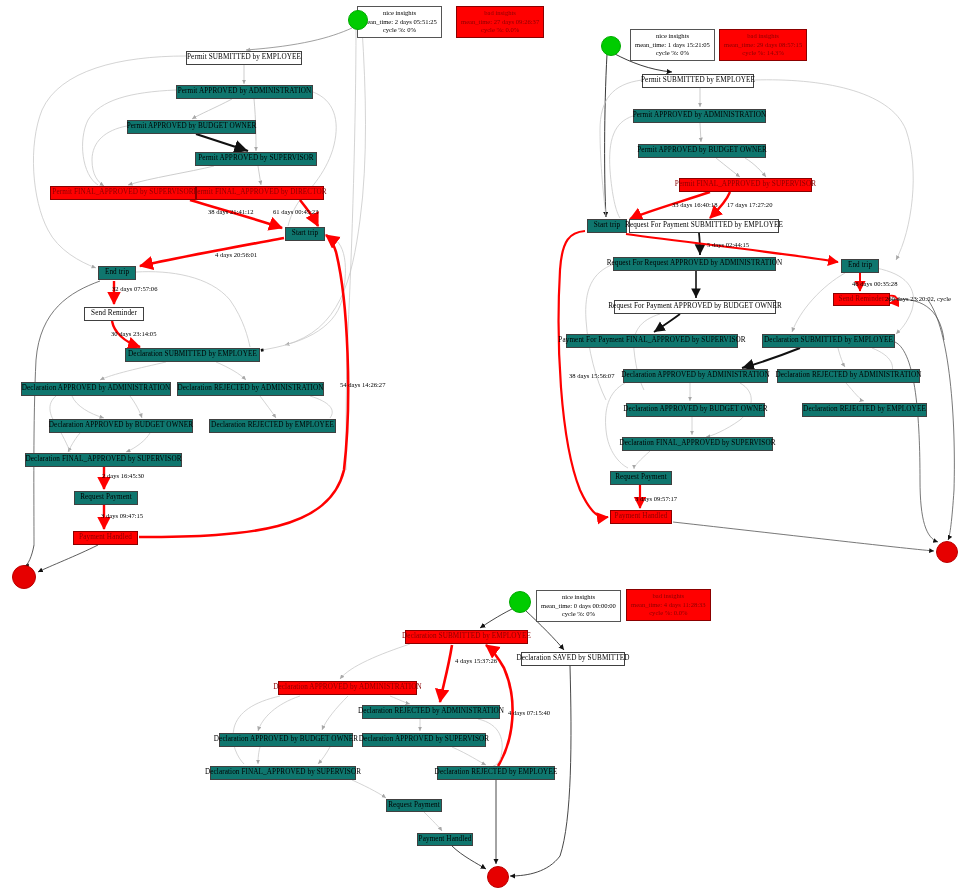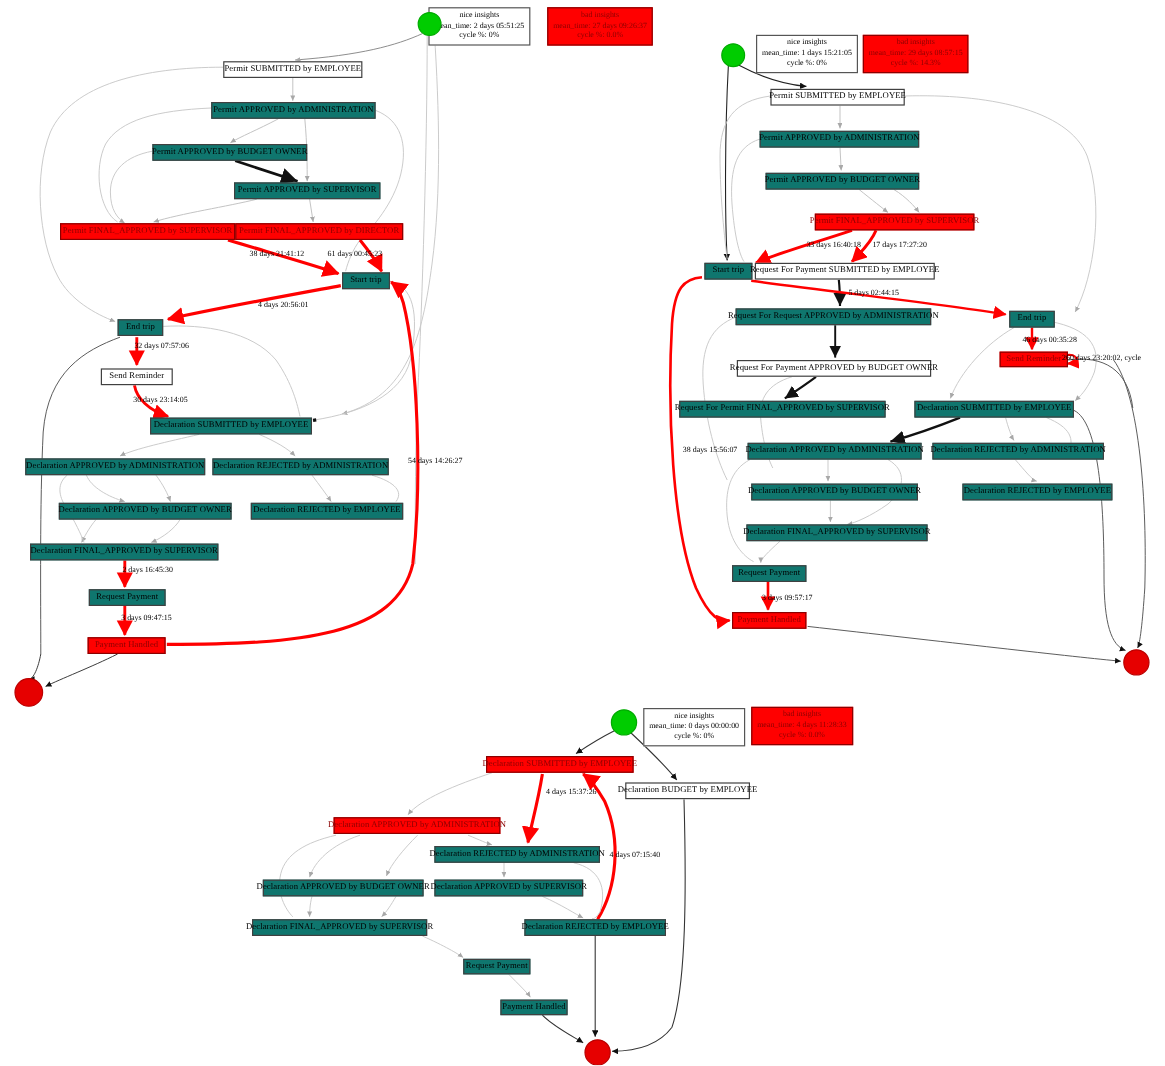--- a/index.html
+++ b/index.html
@@ -232,21 +232,21 @@
         </div>
         <div class="node n-grey" style="left: 127px; top: 120px; width: 129px; height: 14px;">
           <span>Permit APPROVED by BUDGET OWNER</span>
         </div>
         <div class="node n-grey" style="left: 195px; top: 152px; width: 122px; height: 14px;">
           <span>Permit APPROVED by SUPERVISOR</span>
         </div>
         <div class="node n-red" style="left: 50px; top: 186px; width: 146px; height: 14px;">
           <span>Permit FINAL_APPROVED by SUPERVISOR</span>
         </div>
-        <div class="node n-red" style="left: 196px; top: 186px; width: 140px; height: 14px;">
+        <div class="node n-red" style="left: 196px; top: 186px; width: 128px; height: 14px;">
           <span>Permit FINAL_APPROVED by DIRECTOR</span>
         </div>
         <div class="node n-grey" style="left: 285px; top: 227px; width: 40px; height: 14px;">
           <span>Start trip</span>
         </div>
         <div class="node n-grey" style="left: 98px; top: 266px; width: 38px; height: 14px;">
           <span>End trip</span>
         </div>
         <div class="node n-white" style="left: 84px; top: 307px; width: 60px; height: 14px;">
           <span>Send Reminder</span>
@@ -321,21 +321,21 @@
         <div class="node n-grey" style="left: 841px; top: 259px; width: 38px; height: 14px;">
           <span>End trip</span>
         </div>
         <div class="node n-white" style="left: 614px; top: 300px; width: 162px; height: 14px;">
           <span>Request For Payment APPROVED by BUDGET OWNER</span>
         </div>
         <div class="node n-red" style="left: 833px; top: 293px; width: 57px; height: 13px;">
           <span>Send Reminder</span>
         </div>
         <div class="node n-grey" style="left: 566px; top: 334px; width: 172px; height: 14px;">
-          <span>Request For Permit FINAL_APPROVED by SUPERVISOR</span>
+          <span>Payment For Payment FINAL_APPROVED by SUPERVISOR</span>
         </div>
         <div class="node n-grey" style="left: 762px; top: 334px; width: 133px; height: 14px;">
           <span>Declaration SUBMITTED by EMPLOYEE</span>
         </div>
         <div class="node n-grey" style="left: 623px; top: 369px; width: 145px; height: 14px;">
           <span>Declaration APPROVED by ADMINISTRATION</span>
         </div>
         <div class="node n-grey" style="left: 777px; top: 369px; width: 143px; height: 14px;">
           <span>Declaration REJECTED by ADMINISTRATION</span>
         </div>
@@ -372,21 +372,21 @@
         <div class="legend bad" style="left: 626px; top: 589px;">
           <div>bad insights</div>
           <div>mean_time: 4 days 11:28:33</div>
           <div>cycle %: 0.0%</div>
         </div>
         <div class="dot dot-start" style="left: 509px; top: 591px; width: 20px; height: 20px;"></div>
         <div class="node n-red" style="left: 405px; top: 630px; width: 123px; height: 14px;">
           <span>Declaration SUBMITTED by EMPLOYEE</span>
         </div>
         <div class="node n-white" style="left: 521px; top: 652px; width: 104px; height: 14px;">
-          <span>Declaration BUDGET by EMPLOYEE</span>
+          <span>Declaration SAVED by SUBMITTED</span>
         </div>
         <div class="node n-red" style="left: 278px; top: 681px; width: 139px; height: 14px;">
           <span>Declaration APPROVED by ADMINISTRATION</span>
         </div>
         <div class="node n-grey" style="left: 362px; top: 705px; width: 138px; height: 14px;">
           <span>Declaration REJECTED by ADMINISTRATION</span>
         </div>
         <div class="node n-grey" style="left: 219px; top: 733px; width: 134px; height: 14px;">
           <span>Declaration APPROVED by BUDGET OWNER</span>
         </div>

